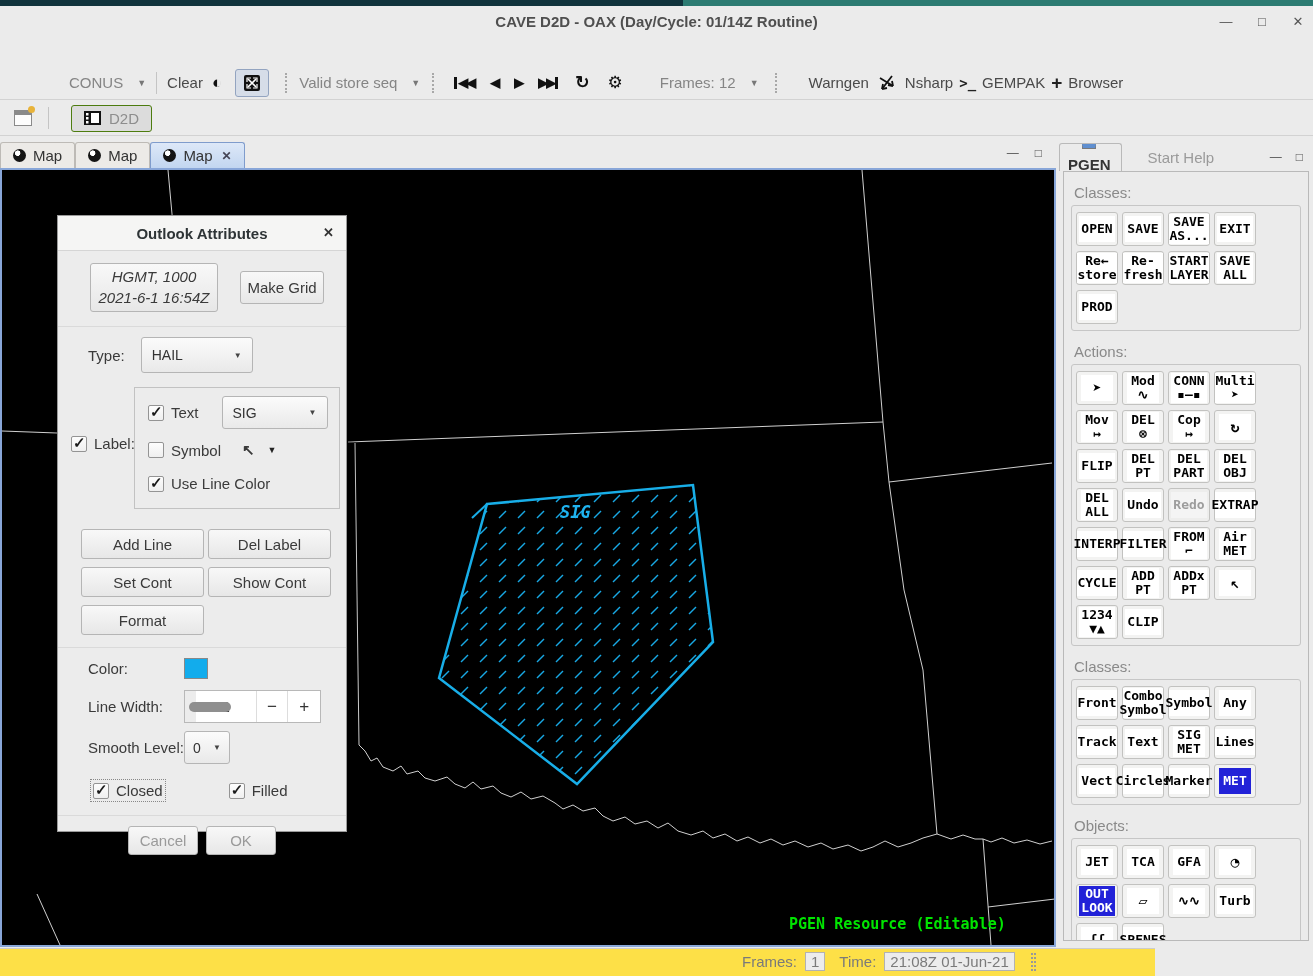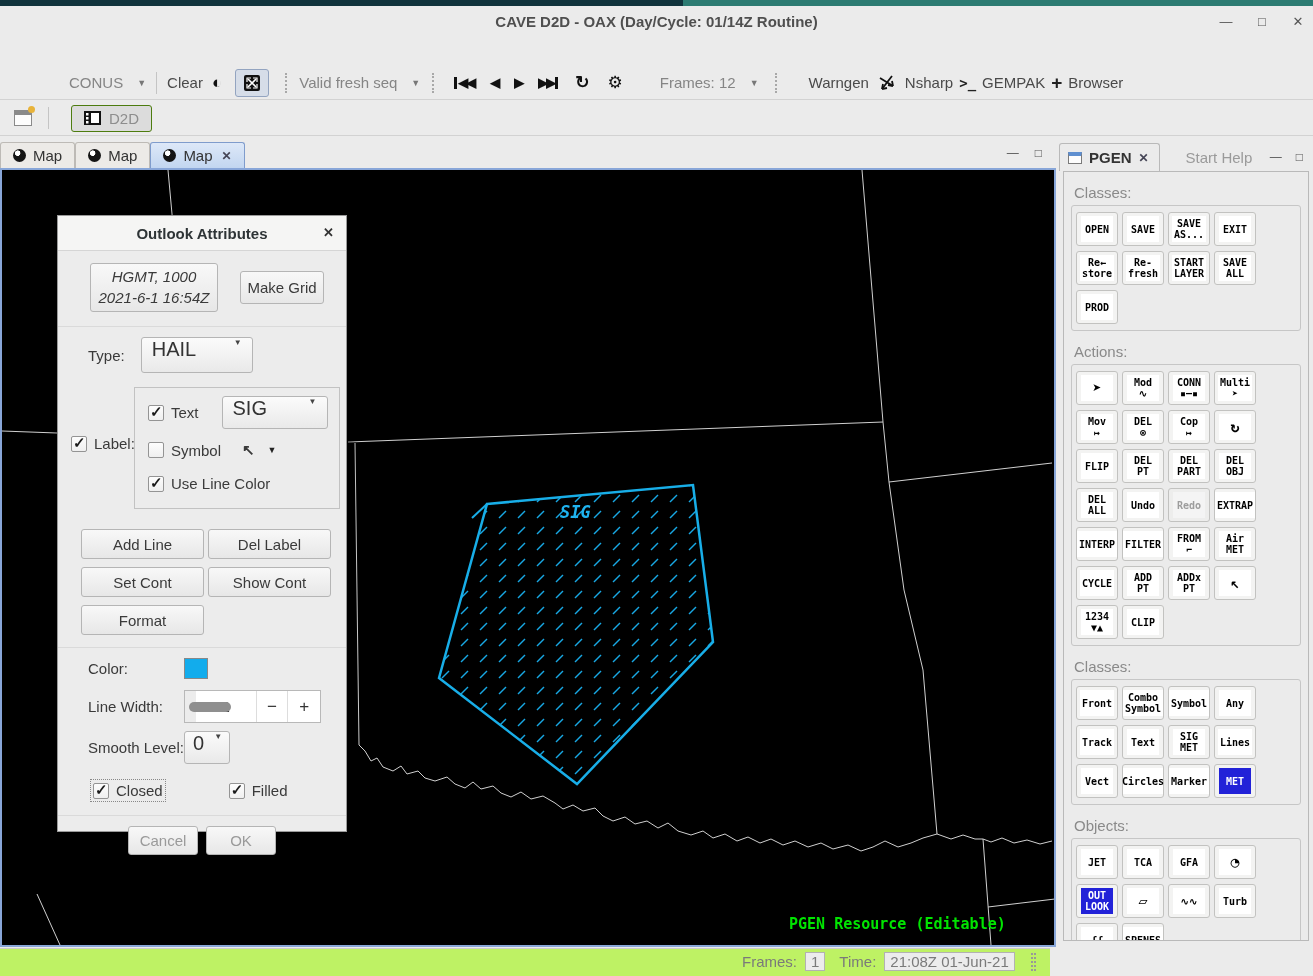--- a/index.html
+++ b/index.html
@@ -71,21 +71,21 @@
   .dlg-close { position:absolute; right:12px; top:9px; font-size:13px; color:#333; }
   .dlg-sep { border:none; border-top:1px solid #dadada; margin:10px 0; }
   .gbtn { background:linear-gradient(#f8f8f8,#e7e7e7); border:1px solid #b5b5b5; border-radius:3px;
     color:#3a3a3a; font-size:15px; display:flex; align-items:center; justify-content:center; }
   .product-row { display:flex; align-items:center; margin:12px 0 0 32px; gap:22px; }
   .product-btn { width:128px; height:49px; white-space:pre-line; text-align:center; line-height:1.35;font-style:italic; }
   .makegrid-btn { width:84px; height:33px; }
   .row { display:flex; align-items:center; }
   .dlbl { font-size:15px; color:#3a3a3a; }
   .combo { background:linear-gradient(#fbfbfb,#e9e9e9); border:1px solid #b5b5b5; border-radius:3px;
-    display:flex; justify-content:space-between; padding:0 10px; font-size:20px; color:#333; }
+    display:flex; align-items:center; justify-content:space-between; padding:0 10px; font-size:14px; color:#333; }
   .combo::after { content:"▼"; font-size:8px; color:#444; margin-left:10px; }
   .cb { width:16px; height:16px; background:linear-gradient(#fdfdfd,#efefef); border:1px solid #949494;
     border-radius:2px; position:relative; flex:0 0 auto; }
   .cb.checked::after { content:"✓"; position:absolute; left:1px; top:-3px; font-size:15px; font-weight:bold; color:#1a1a1a; }
   .cb-row { display:flex; align-items:center; gap:7px; }
   .label-wrap { position:relative; margin-top:14px; height:124px; }
   .label-box { position:absolute; left:76px; top:0; width:206px; height:122px; border:1px solid #c2c2c2; background:#ececec; padding:8px 0 0 13px; }
   .btn-grid { display:grid; grid-template-columns:123px 123px; gap:8px 4px; margin:18px 0 0 23px; }
   .btn-grid .gbtn { height:30px; }
   .swatch { width:24px; height:21px; border:1px solid #888; }
@@ -97,40 +97,40 @@
   .lw-btn { width:32px; background:#fff; display:flex; align-items:center; justify-content:center;
     font-size:17px; color:#333; border-right:1px solid #ddd; }
   .lw-btn:last-child { border-right:none; }
   .footer { display:flex; justify-content:center; gap:8px; margin-top:9px; }
   .footer .gbtn { width:70px; height:29px; color:#9a9a9a; }
 
   
   .pgen-pane { position:absolute; left:1059px; top:142px; width:254px; height:806px; }
   .pgen-tabs { position:absolute; left:0; top:0; width:254px; height:30px; display:flex; align-items:center; }
   .pgen-tab { display:flex; align-items:center; gap:7px; height:28px; padding:0 10px 0 8px; background:#ebebeb;
-    border:1px solid #b9b9b9; border-bottom:none; border-radius:3px 3px 0 0; font-size:15px; font-weight:bold; color:#333; }
+    border:1px solid #b9b9b9; border-bottom:none; border-radius:3px 3px 0 0; font-size:15px; font-weight:bold; color:#333;flex-direction:column; }
   .mini-win { width:14px; height:12px; border:1px solid #7a7a7a; border-top:4px solid #5f8fd0; background:#fdfdfd; }
   .pgen-tab .tab-close { font-size:12px; font-weight:bold; color:#445; }
   .pgen-help { margin-left:26px; font-size:15px; color:#9a9a9a; }
   .pgen-winbtns { margin-left:auto; margin-right:10px; display:flex; gap:14px; font-size:12px; color:#555; }
   .pgen-body { position:absolute; left:4px; top:29px; width:246px; height:770px; border:1px solid #b9b9b9;
     background:#ebebeb; padding:8px 7px; overflow:hidden; }
   .sec-label { font-size:15px; color:#8a8a8a; margin:4px 0 4px 3px; }
   .pgrid { border:1px solid #c6c6c6; border-radius:3px; padding:6px 4px; display:flex; flex-wrap:wrap; gap:5px 4px; background:#ebebeb; }
   .pbtn { width:42px; height:34px; background:#f3f3f2; border:1px solid #c2c2c0; border-radius:3px;
     display:flex; align-items:center; justify-content:center; }
   .pico { min-width:32px; min-height:26px; background:#fff; color:#000; font-family:"DejaVu Sans Mono",monospace;
-    font-weight:bold; font-size:10px; line-height:1.1; white-space:pre-line; text-align:center;
+    font-weight:bold; font-size:13px; line-height:1.1; white-space:pre-line; text-align:center;
     display:flex; align-items:center; justify-content:center; padding:1px 2px; }
   .pbtn.sel .pico { background:#2222d8; color:#fff; }
   .pbtn.dis { background:#ededec; } .pbtn.dis .pico { color:#9d9d9d; background:#f4f4f4; }
   .pbtn.big .pico { font-size:15px; }
 
   
-  .statusbar { position:absolute; left:0; top:948px; width:1050px; height:28px; background:#bef264;
+  .statusbar { position:absolute; left:0; top:948px; width:1155px; height:28px; background:#fde047;
     border-top:1px solid #cccccc; }
   .status-items { position:absolute; left:742px; top:3px; display:flex; align-items:center; gap:8px;
     font-size:15px; color:#7a7a7a; }
   .status-box { border:1px solid #b2b2b2; background:#ececec; padding:0 5px; min-width:14px; text-align:center;
     color:#7a7a7a; font-size:15px; }
   .drag-handle { width:5px; height:18px; border-left:2px dotted #999; border-right:2px dotted #999; margin-left:8px; }
 </style>
 </head>
 <body>
 
@@ -169,21 +169,21 @@
   <span class="tb-dark">Clear</span>
   <span class="tb-icon">◐</span>
   <span class="expand-btn">
     <svg width="18" height="18">
         <rect x="1" y="1" width="16" height="16" rx="2" fill="#111"></rect>
         <path d="M5 13 L13 5 M13 13 L5 5" stroke="#fff" stroke-width="1.6"></path>
         <path d="M4 8 V4 H8 M10 4 H14 V8 M14 10 V14 H10 M8 14 H4 V10" stroke="#fff" stroke-width="1.2" fill="none"></path>
       </svg>
   </span>
   <span class="tb-dotsep"></span>
-  <span class="tb-gray">Valid fresh seq</span>
+  <span class="tb-gray">Valid store seq</span>
   <span class="tb-arrow">▼</span>
   <span class="tb-dotsep"></span>
   <span class="play">
       <span class="bar-l"></span>
       <span>◀◀</span>
     </span>
   <span class="play">
       <span>◀</span>
     </span>
   <span class="play">

